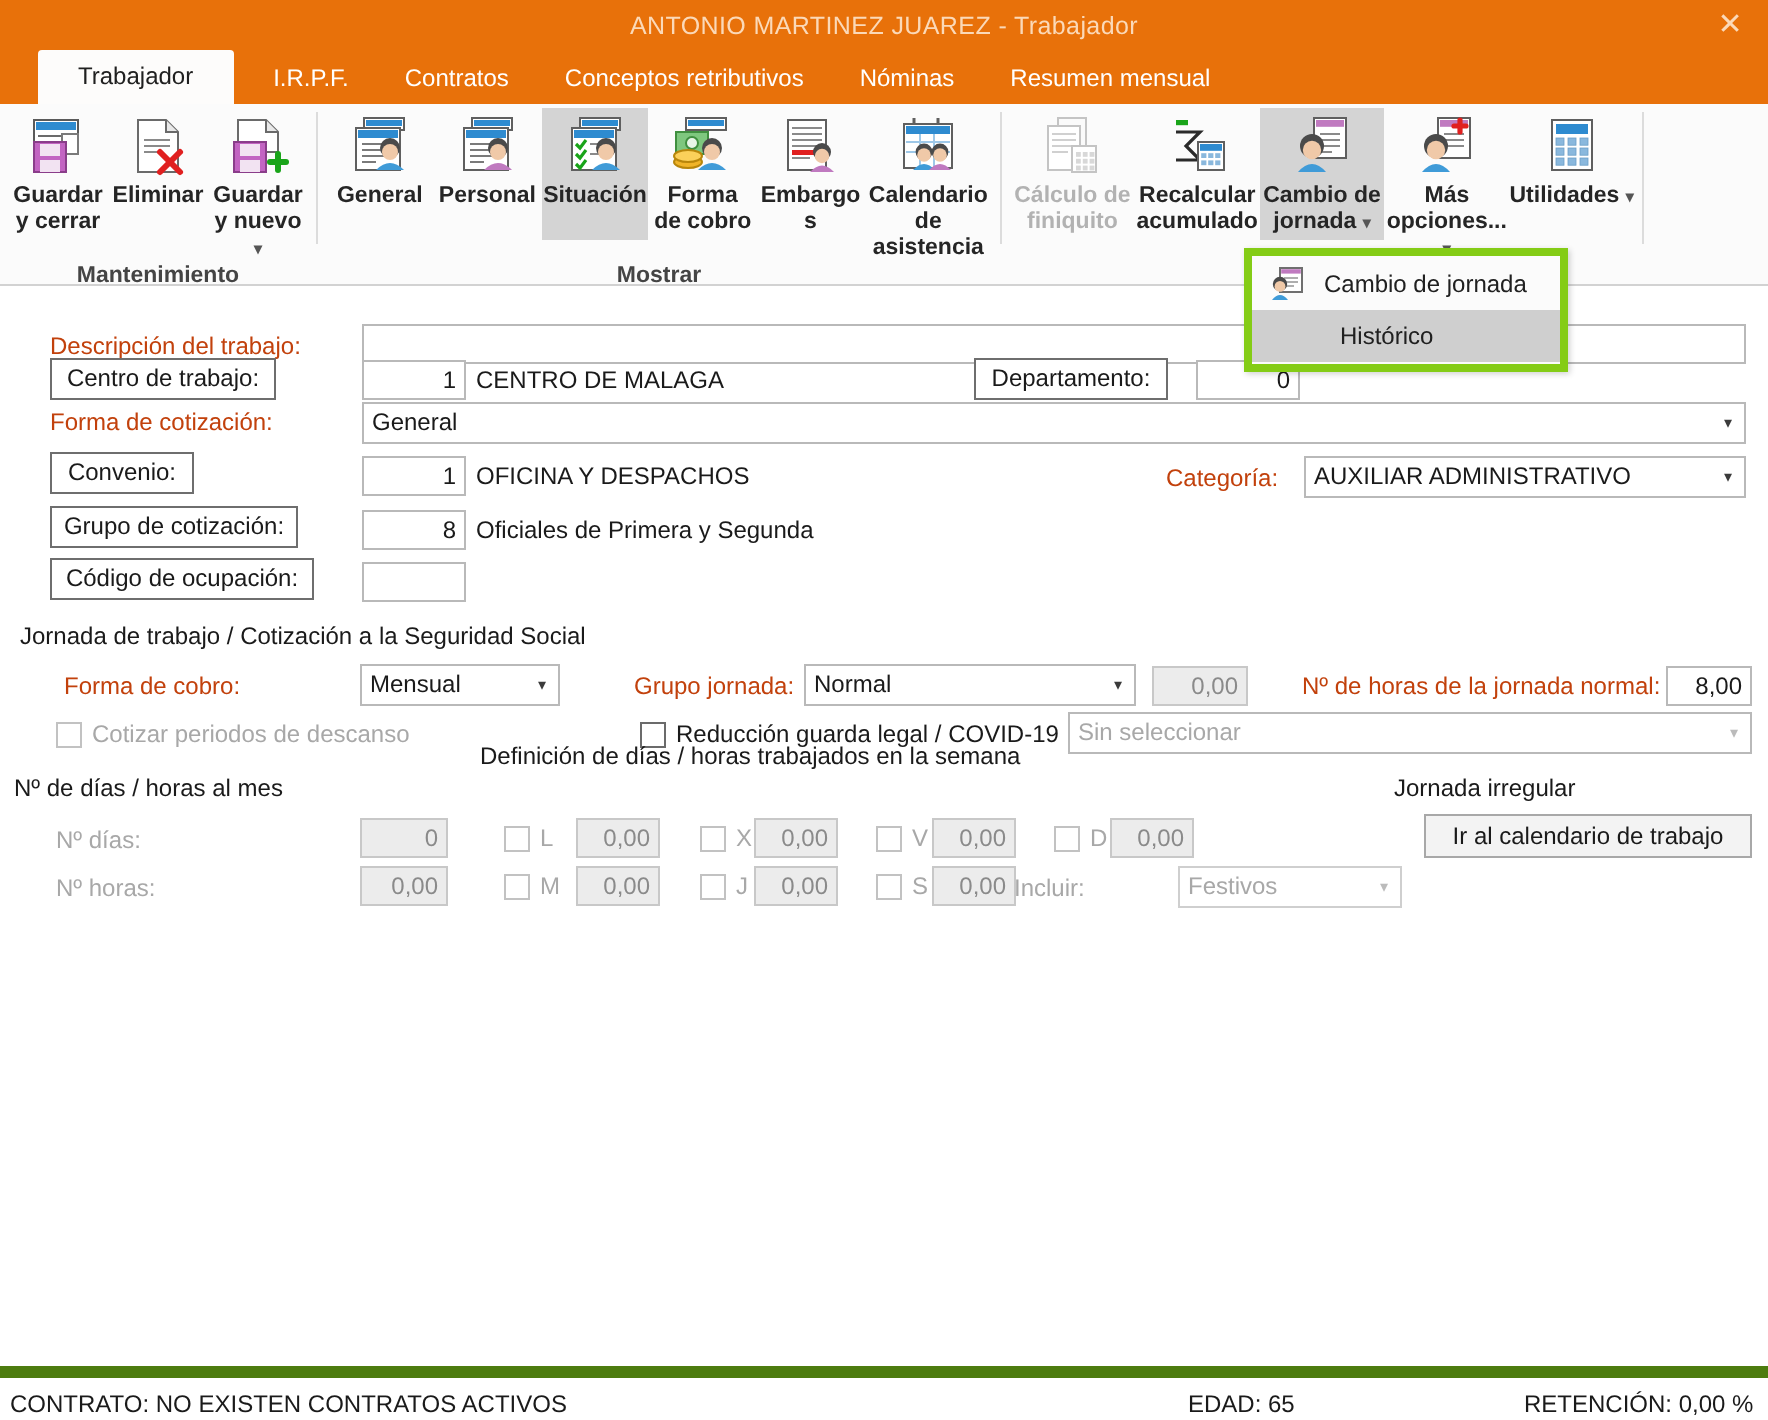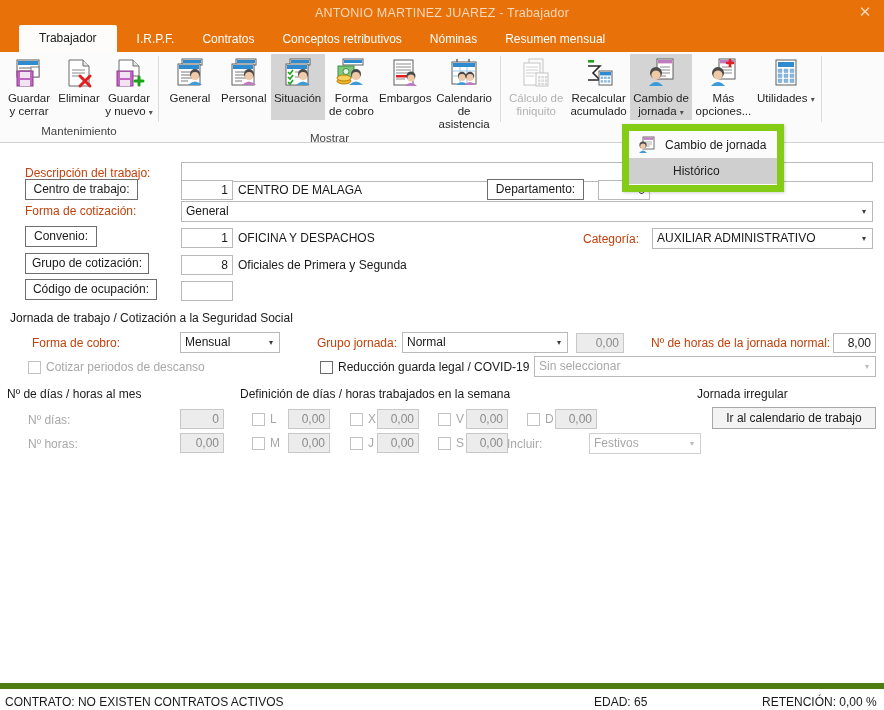--- a/index.html
+++ b/index.html
@@ -70,20 +70,21 @@
   }
 
   
   .ribbon {
     height: 91px;
     background: #fbfbfb;
     border-bottom: 1px solid #d2d2d2;
     display: flex;
     align-items: stretch;
     position: relative;
+    font-weight: bold;
   }
   .rgroup {
     display: flex;
     flex-direction: column;
     position: relative;
     padding-top: 2px;
   }
   .rgroup-items {
     display: flex;
     flex: 1;
@@ -128,21 +129,21 @@
   .caret { font-size: 8px; color: #555; }
 
   .ricon { width: 32px; height: 32px; position: relative; }
 
   
   .dropdown {
     position: absolute;
     left: 622px; top: 124px;
     width: 162px;
     background: #fbfbfb;
-    border: 7px solid #84cc16;
+    border: 4px solid #84cc16;
     box-shadow: 1px 1px 3px rgba(0,0,0,.18);
     z-index: 50;
     padding: 1px 0;
   }
   .dd-item {
     height: 26px;
     display: flex;
     align-items: center;
     padding-left: 8px;
     font-size: 12px;
@@ -696,21 +697,21 @@
     <span class="ctext">Sin seleccionar</span>
     <span class="carrow">▾</span>
   </div>
 
   <div class="grouphdr" style="left:7px; top:244px;">Nº de días / horas al mes</div>
   <div class="lbl dim" style="left:28px; top:270px;">Nº días:</div>
   <div class="fld num ro" style="left:180px; top:266px; width:44px;">0</div>
   <div class="lbl dim" style="left:28px; top:294px;">Nº horas:</div>
   <div class="fld num ro" style="left:180px; top:290px; width:44px;">0,00</div>
 
-  <div class="grouphdr" style="left:240px; top:244px;">Definición de días / horas trabajados en la semana</div>
+  <div class="grouphdr" style="left:240px; top:228px;">Definición de días / horas trabajados en la semana</div>
 
   <div class="chk dim" style="left:252px; top:269px;">
     <span class="chkbox"></span>
     <span>L</span>
   </div>
   <div class="fld num ro" style="left:288px; top:266px; width:42px;">0,00</div>
 
   <div class="chk dim" style="left:252px; top:293px;">
     <span class="chkbox"></span>
     <span>M</span>

